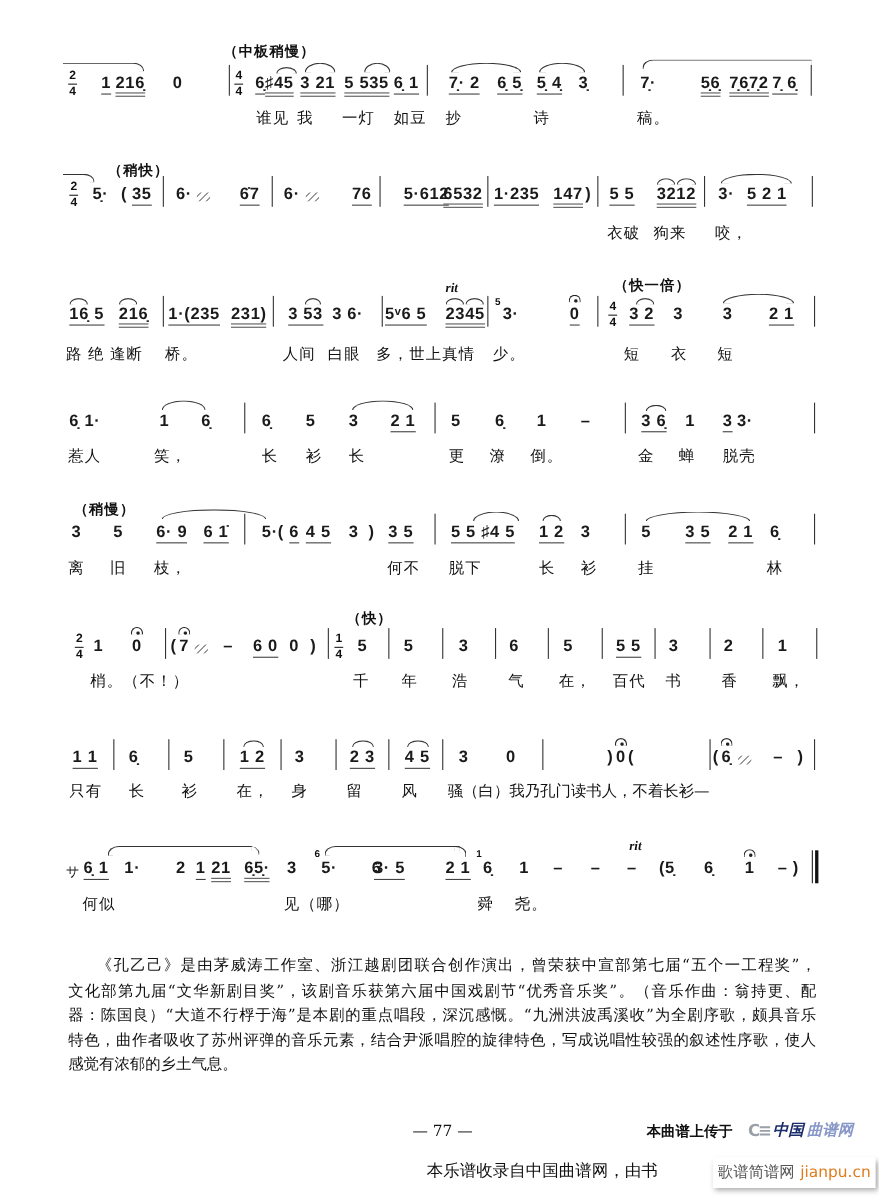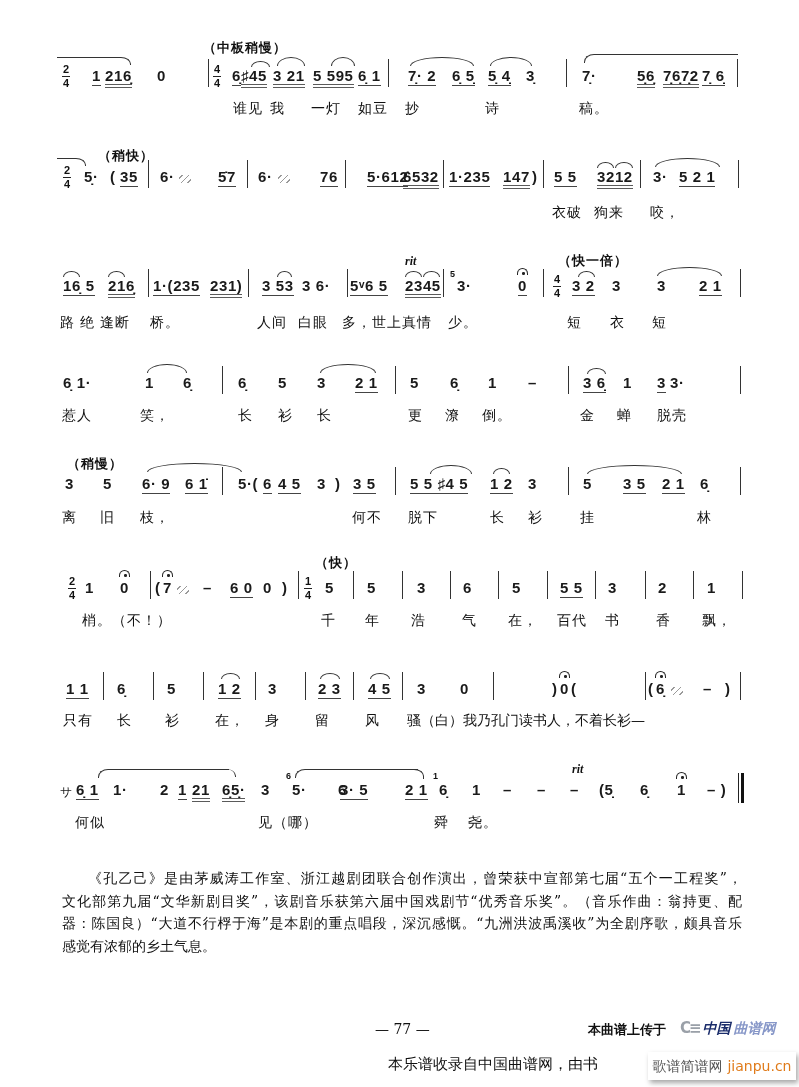--- a/index.html
+++ b/index.html
@@ -61,21 +61,21 @@
     <span class="tempo" style="left:203px;top:-27px">（中板稍慢）</span>
     <span class="ts" style="left:213px">
         <b>4</b>
         <b>4</b>
       </span>
     <span class="n u1" style="left:232px">6̣</span>
     <span class="n u2" style="left:241px">♯45</span>
     <i class="slur sm" style="left:251px;width:17px"></i>
     <span class="n u2" style="left:273px">3 21</span>
     <i class="slur" style="left:277px;width:26px"></i>
-    <span class="n u2" style="left:313px">5 595</span>
+    <span class="n u2" style="left:313px">5 535</span>
     <i class="slur" style="left:331px;width:22px"></i>
     <span class="n u1" style="left:358px">6̣ 1</span>
     <i class="bar" style="left:388px"></i>
     <span class="n u1" style="left:408px">7̣· 2</span>
     <i class="slur" style="left:410px;width:62px"></i>
     <span class="n u1" style="left:452px">6̣ 5̣</span>
     <span class="n u1" style="left:488px">5̣ 4̣</span>
     <i class="slur" style="left:490px;width:40px"></i>
     <span class="n" style="left:526px">3̣</span>
     <i class="bar" style="left:566px"></i>
@@ -100,21 +100,21 @@
     <span class="ts" style="left:63px">
         <b>2</b>
         <b>4</b>
       </span>
     <span class="n" style="left:84px">5̣·</span>
     <span class="n" style="left:110px">(</span>
     <span class="n u1" style="left:120px">35</span>
     <i class="bar" style="left:148px"></i>
     <span class="n" style="left:160px">6·</span>
     <i class="trem" style="left:179px"></i>
-    <span class="n u1" style="left:218px">5̇7</span>
+    <span class="n u1" style="left:218px">6̇7</span>
     <i class="bar" style="left:247px"></i>
     <span class="n" style="left:258px">6·</span>
     <i class="trem" style="left:278px"></i>
     <span class="n u1" style="left:320px">76</span>
     <i class="bar" style="left:345px"></i>
     <span class="n u1" style="left:367px">5·612̇</span>
     <span class="n u2" style="left:403px">6532</span>
     <i class="bar" style="left:443px"></i>
     <span class="n u1" style="left:449px">1·235</span>
     <span class="n u2" style="left:503px">147</span>
@@ -381,20 +381,21 @@
     <span class="ly" style="left:75px">何似</span>
     <span class="ly" style="left:258px">见（哪）</span>
     <span class="ly" style="left:434px">舜</span>
     <span class="ly" style="left:468px">尧。</span>
   </div>
 
   <div class="commentary">
     <div class="cl j ind">《孔乙己》是由茅威涛工作室、浙江越剧团联合创作演出，曾荣获中宣部第七届“五个一工程奖”，</div>
     <div class="cl j">文化部第九届“文华新剧目奖”，该剧音乐获第六届中国戏剧节“优秀音乐奖”。（音乐作曲：翁持更、配</div>
     <div class="cl j">器：陈国良）“大道不行桴于海”是本剧的重点唱段，深沉感慨。“九洲洪波禹溪收”为全剧序歌，颇具音乐</div>
+    <div class="cl j">特色，曲作者吸收了苏州评弹的音乐元素，结合尹派唱腔的旋律特色，写成说唱性较强的叙述性序歌，使人</div>
     <div class="cl">感觉有浓郁的乡土气息。</div>
   </div>
 
   <div class="pagenum">— 77 —</div>
   <div class="upload">本曲谱上传于</div>
   <div class="logo">
     <span class="mark">C≡</span>
     <span class="main">中国</span>
     <span class="sub">曲谱网</span>
   </div>

